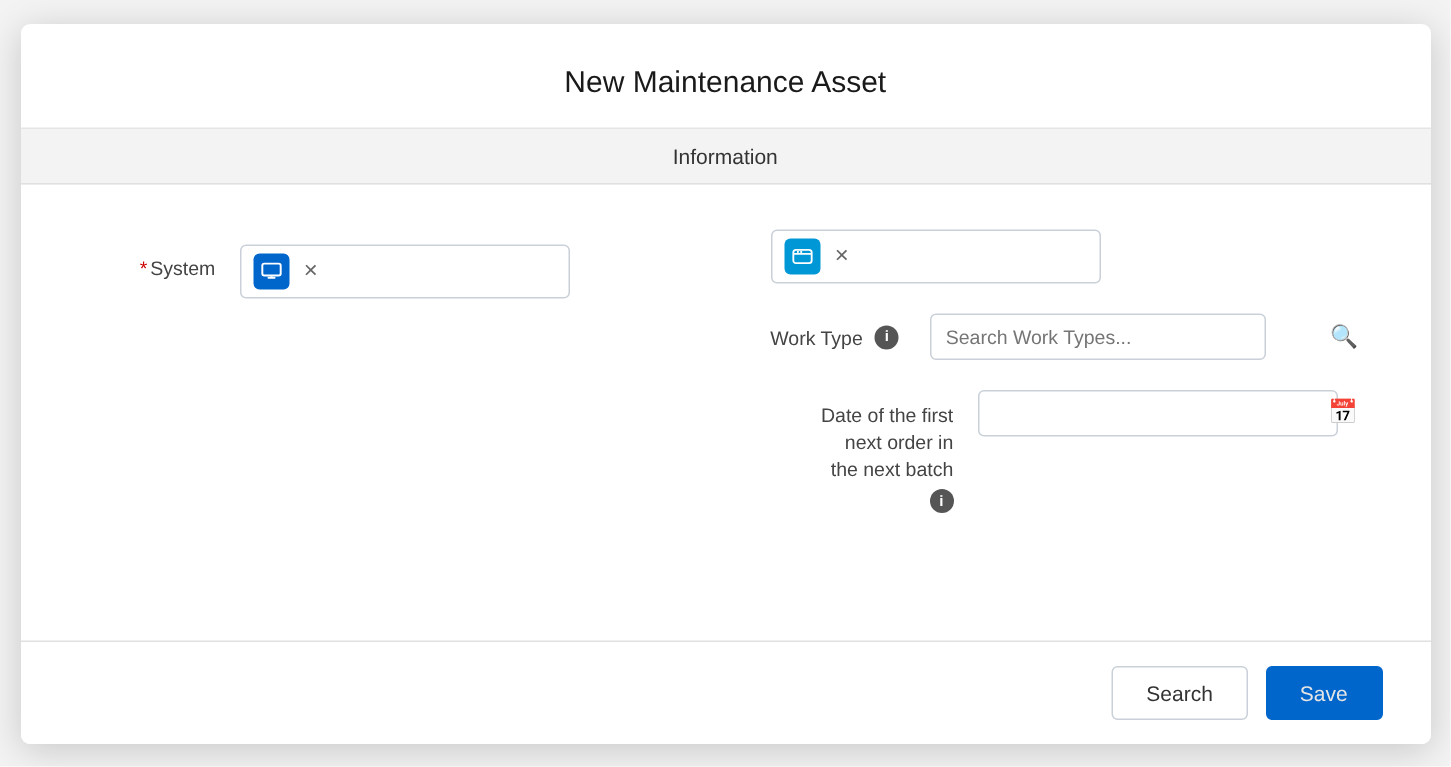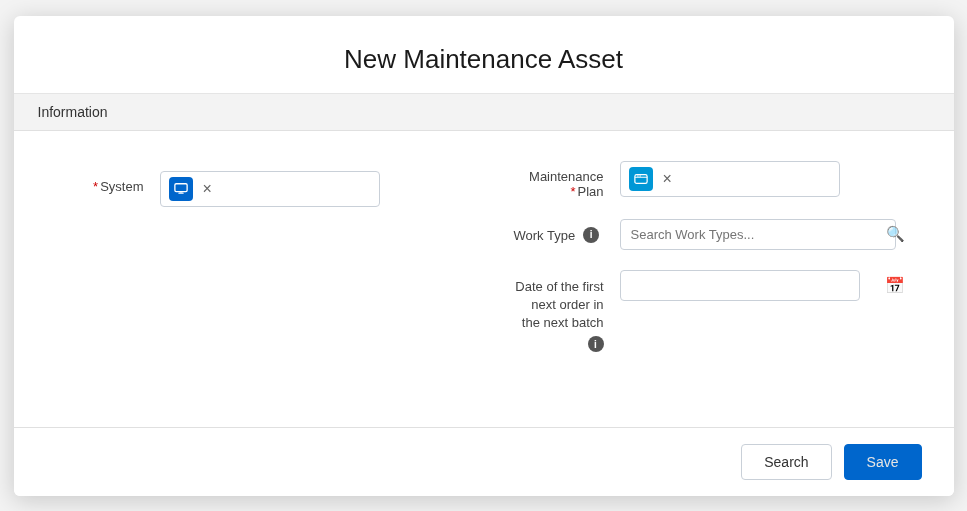--- a/index.html
+++ b/index.html
@@ -19,32 +19,33 @@
       box-shadow: 0 4px 24px rgba(0,0,0,0.18);
       width: 940px;
       min-height: 480px;
       overflow: hidden;
       display: flex;
       flex-direction: column;
     }
     .modal-header {
       text-align: center;
       padding: 28px 24px 18px;
-      font-size: 26px;
+      font-size: 20px;
       font-weight: 400;
       color: #1a1a1a;
       border-bottom: 1px solid #e5e5e5;
     }
     .section-header {
       background: #f3f3f3;
       padding: 10px 24px;
       font-size: 14px;
       font-weight: 500;
       color: #333;
       border-bottom: 1px solid #e0e0e0;
+      text-align: center;
     }
     .form-body {
       flex: 1;
       padding: 30px 40px 20px;
       display: grid;
       grid-template-columns: 1fr 1fr;
       gap: 28px 60px;
     }
     .form-row {
       display: flex;
@@ -106,21 +107,21 @@
       font-size: 16px;
       line-height: 1;
       padding: 0 2px;
     }
     .search-input-wrap {
       position: relative;
       display: flex;
       align-items: center;
     }
     .search-input-wrap input {
-      width: 276px;
+      width: 224px;
       padding: 7px 32px 7px 10px;
       border: 1px solid #c9d0d8;
       border-radius: 4px;
       font-size: 13px;
       color: #8b5cf6;
       outline: none;
       background: #fff;
     }
     .search-input-wrap .search-icon {
       position: absolute;
@@ -175,20 +176,21 @@
       color: #444;
       text-align: right;
       padding-top: 8px;
       line-height: 1.4;
     }
     .multi-line-label-wrap {
       min-width: 90px;
       display: flex;
       flex-direction: column;
       align-items: flex-end;
+      margin-left: 32px;
     }
     .footer {
       border-top: 1px solid #e0e0e0;
       padding: 16px 32px;
       display: flex;
       justify-content: flex-end;
       gap: 12px;
       background: #fff;
     }
     .btn {
@@ -254,24 +256,20 @@
             </div>
             <span class="pill-close">×</span>
           </div>
         </div>
       </div>
     </div>
 
     <div class="right-col">
 
       <div class="form-row">
-        <div class="field-label">
-          <span>Maintenance</span><br>
-          <span class="required">*</span><span>Plan</span>
-        </div>
         <div class="field-value">
           <div class="lookup-pill">
             <div class="pill-icon" style="background:#0097d6;">
 
               <svg viewBox="0 0 16 16" xmlns="http://www.w3.org/2000/svg">
                 <rect x="1" y="3" width="14" height="10" rx="2" fill="none" stroke="#fff" stroke-width="1.4"></rect>
                 <line x1="1" y1="6" x2="15" y2="6" stroke="#fff" stroke-width="1.3"></line>
                 <circle cx="4.5" cy="4.5" r="0.8" fill="#fff"></circle>
                 <circle cx="7" cy="4.5" r="0.8" fill="#fff"></circle>
               </svg>

